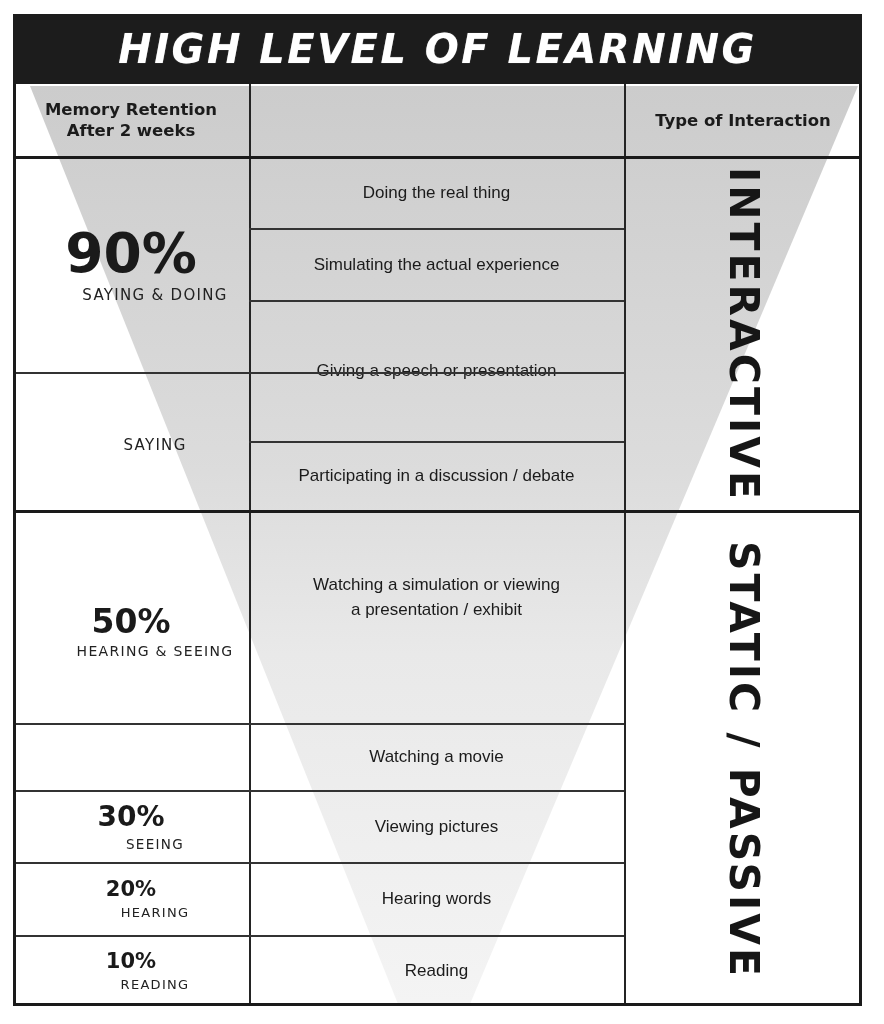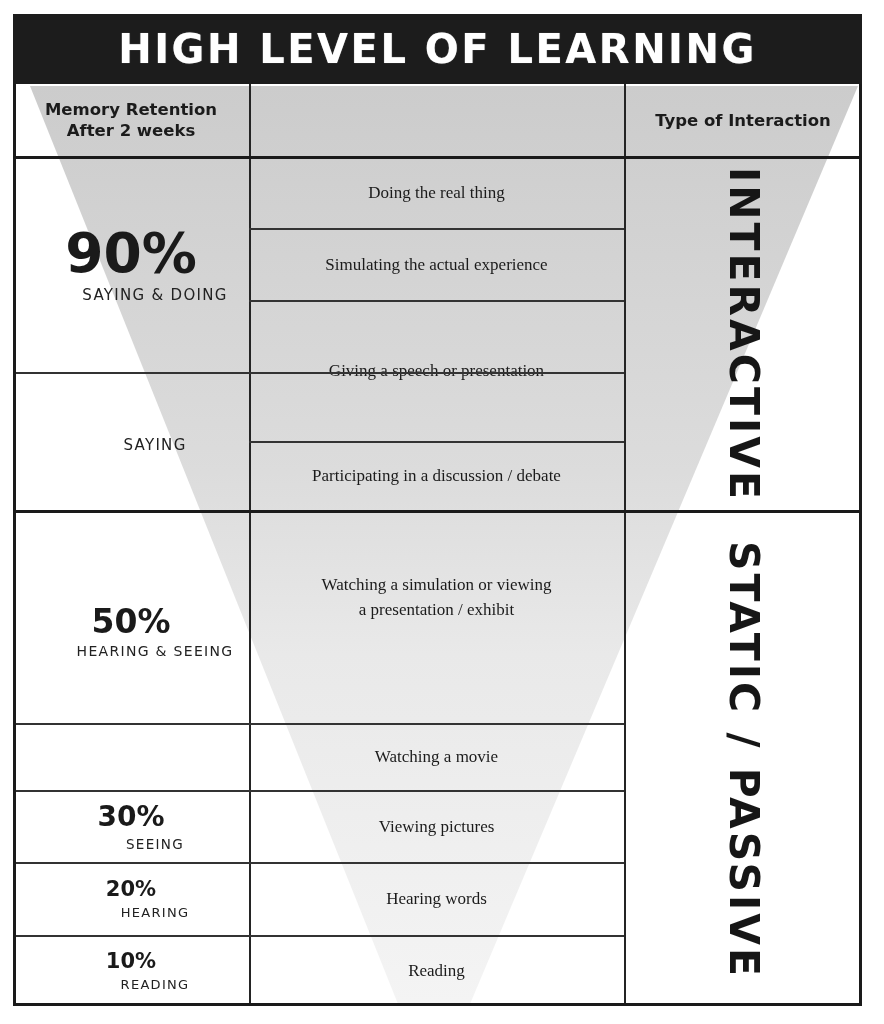--- a/index.html
+++ b/index.html
@@ -58,20 +58,21 @@
   }
   .titlebar .title-text {
     color: #ffffff;
     font-family: "DejaVu Sans", sans-serif;
     font-weight: bold;
     font-size: 40px;
     letter-spacing: 2.5px;
     text-align: right;
     line-height: 1;
     text-shadow: 0 0 1px rgba(255,255,255,.5);
+    font-style: italic;
   }
 
   
   .grid {
     position: absolute;
     left: 13px;
     top: 84px;
     width: 849px;
     height: 922px;
     z-index: 2;
@@ -157,21 +158,21 @@
   .sz-md .pct-num { font-size: 33px; }
   .sz-sm .pct-num { font-size: 28px; }
   .sz-xs .pct-num { font-size: 21px; }
   .sz-md .pct-label { font-size: 14px; }
   .sz-sm .pct-label { font-size: 13.5px; }
   .sz-xs .pct-label { font-size: 13px; }
 
   
   .act-cell { left: 236px; width: 375px; }
   .act-text {
-    font-family: Liberation Serif, serif;
+    font-family: Liberation Sans, sans-serif;
     font-size: 17px;
     color: #1b1b1b;
     line-height: 1.45;
     padding: 0 16px;
   }
 
   
   .side-cell { left: 611px; width: 238px; }
   .side-text {
     font-family: "DejaVu Sans", sans-serif;

